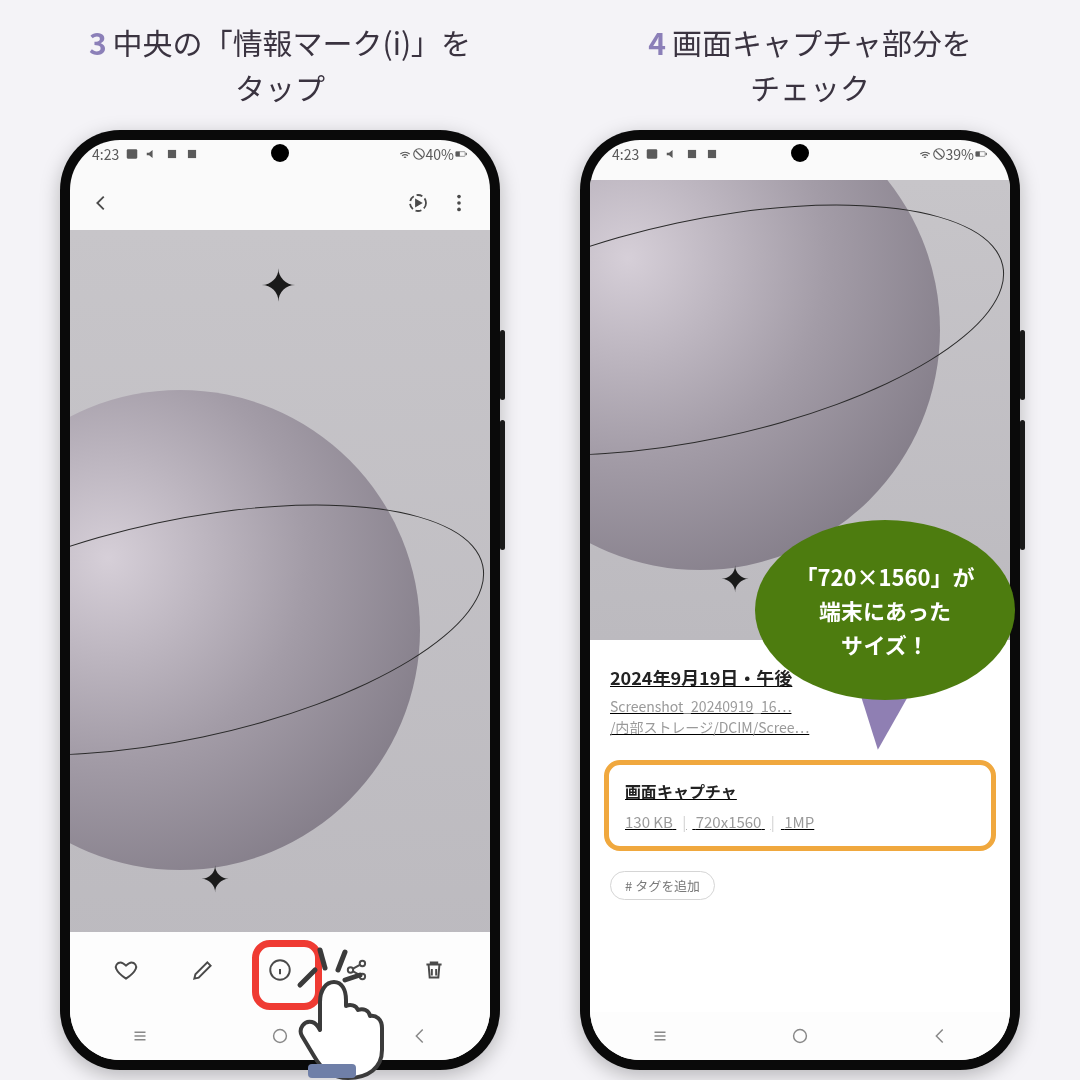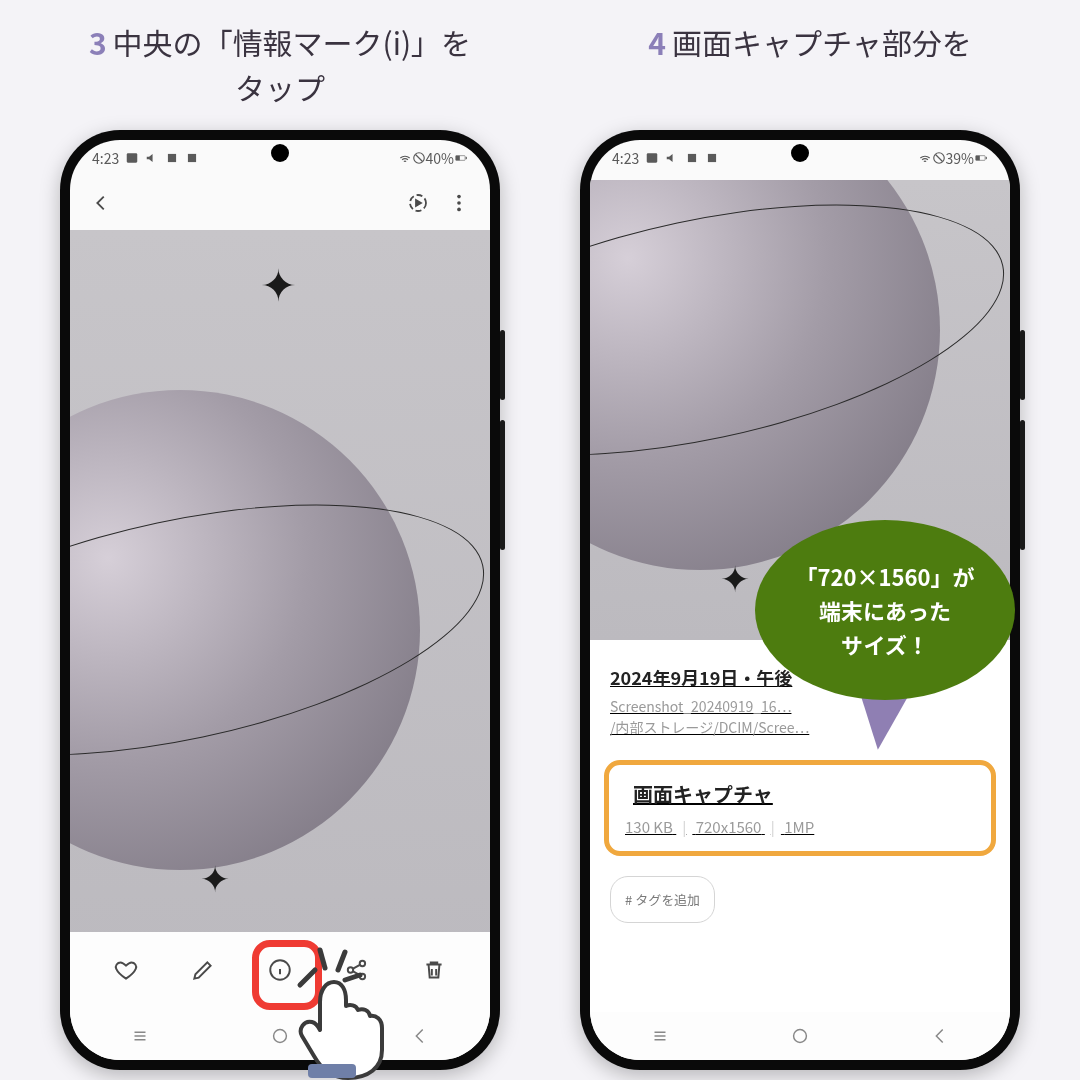--- a/index.html
+++ b/index.html
@@ -68,23 +68,23 @@
     width: 18px; height: 18px;
     background: #000;
     border-radius: 50%;
     z-index: 20;
   }
 
   
   .statusbar {
     height: 40px;
     display: flex;
-    align-items: flex-end;
+    align-items: flex-start;
     justify-content: space-between;
-    padding: 12px 22px;
+    padding: 4px 22px;
     font-size: 14px;
     color: #5a5a5a;
     position: relative;
     z-index: 15;
   }
   .status-left { display: flex; gap: 6px; align-items: center; }
   .status-right { display: flex; align-items: center; }
   .sicon { width: 14px; height: 14px; }
 
   
@@ -196,37 +196,36 @@
     margin-bottom: 22px;
   }
 
   .capture-box {
     border: 5px solid #f0a83e;
     border-radius: 16px;
     padding: 14px 16px;
     margin: 0 -6px 20px -6px;
   }
   .capture-title {
-    font-size: 20px;
+    font-size: 16px;
     font-weight: 700;
     color: #222;
     margin-bottom: 8px;
-    margin-left: 8px;
   }
   .capture-meta {
     font-size: 15px;
     color: #9a9a9a;
   }
   .capture-meta .sep { color: #d0d0d0; margin: 0 6px; }
 
   .tag-chip {
     display: inline-block;
     border: 1px solid #d5d5d5;
     border-radius: 18px;
-    padding: 13px 14px;
+    padding: 4px 14px;
     font-size: 13px;
     color: #7a7a7a;
   }
 
   
   .bubble {
     position: absolute;
     top: 520px; left: 755px;
     width: 260px; height: 180px;
     background: #4d7c0f;
@@ -269,20 +268,21 @@
 </style>
 </head>
 <body>
 
 <div class="step step-left">
   <span class="step-num">3</span><span class="step-text">中央の「情報マーク(i)」を</span><br>
   <span class="step-text">タップ</span>
 </div>
 <div class="step step-right">
   <span class="step-num">4</span><span class="step-text">画面キャプチャ部分を</span><br>
+  <span class="step-text">チェック</span>
 </div>
 
 <div class="phone phone-left">
   <div class="phone-btn btn1"></div>
   <div class="phone-btn btn2"></div>
   <div class="notch"></div>
   <div class="screen">
 
     <div class="statusbar">
       <div class="status-left">

